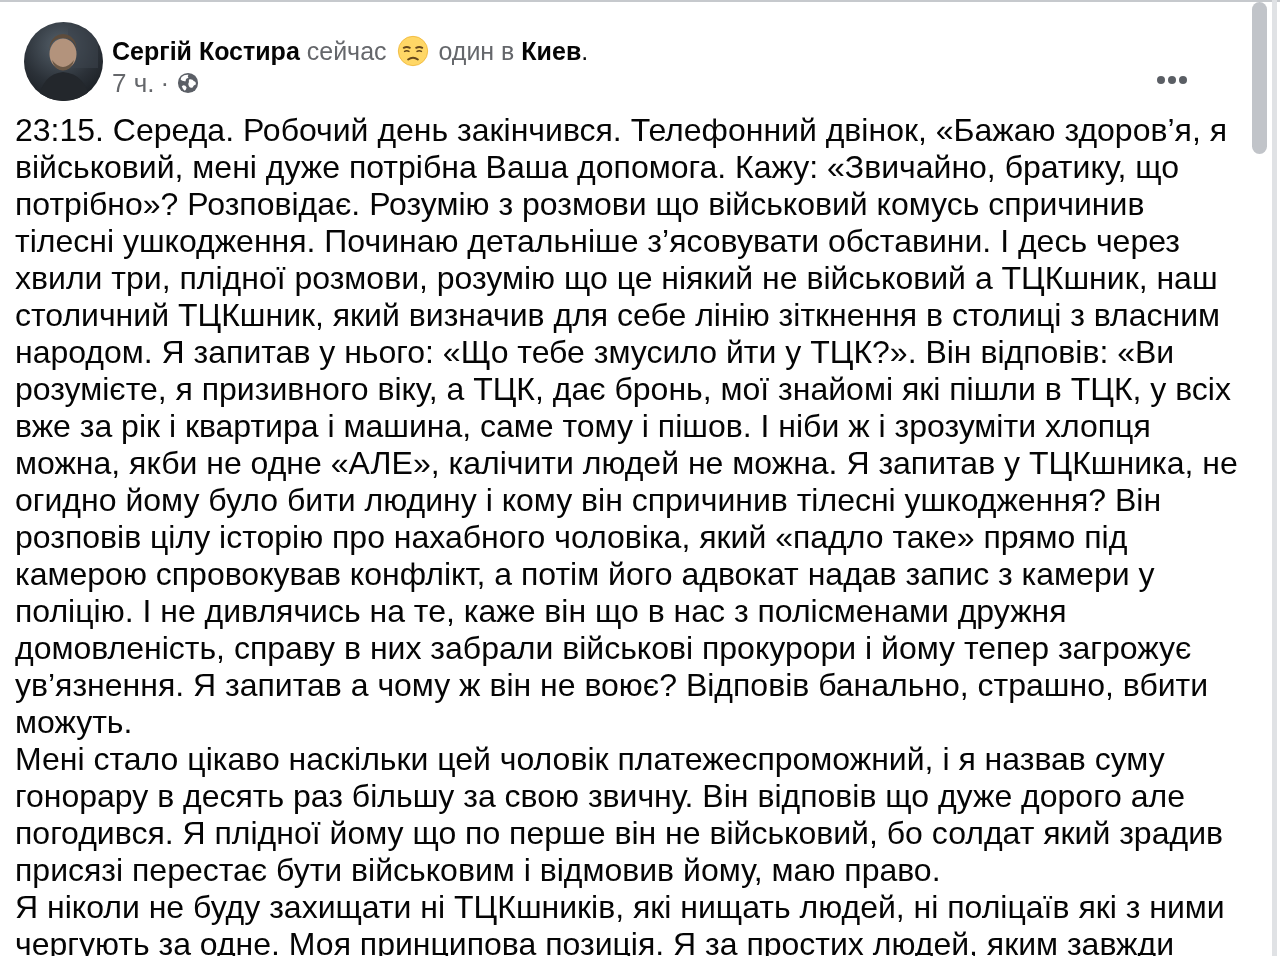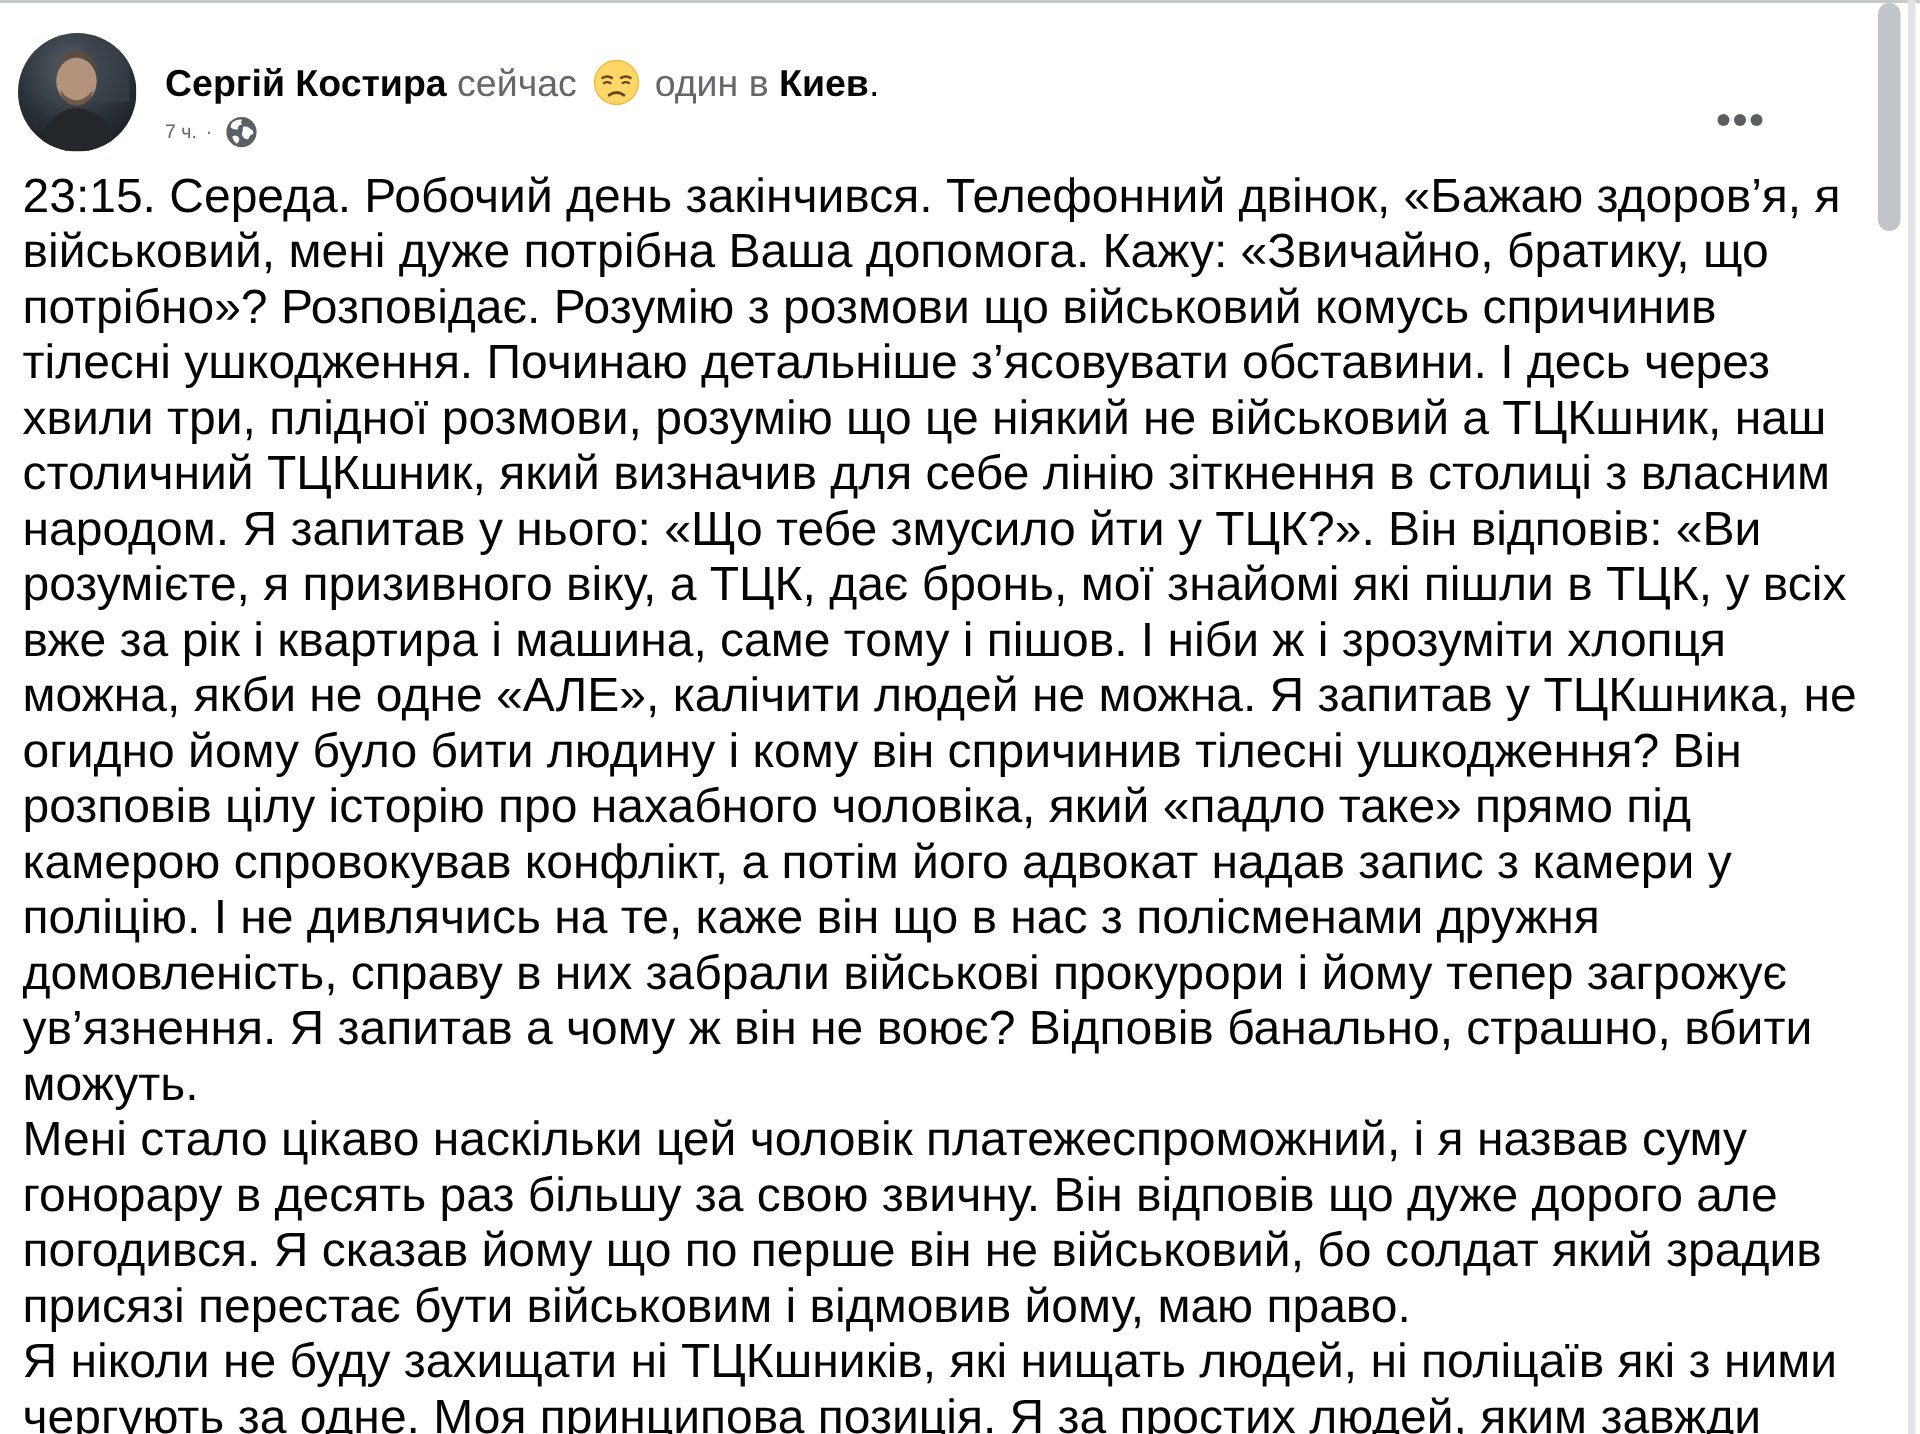--- a/index.html
+++ b/index.html
@@ -19,25 +19,24 @@
     position: absolute;
     top: 0; left: 0;
     width: 100%;
     height: 2px;
     background: #c6c9cd;
   }
   
   .post-header {
     position: absolute;
     top: 22px;
-    left: 12px;
+    left: 24px;
     width: 1210px;
     display: flex;
-    align-items: flex-end;
-    gap: 10px;
+    align-items: center;
   }
   .avatar {
     width: 79px;
     height: 79px;
     border-radius: 50%;
     overflow: hidden;
     flex: 0 0 79px;
     cursor: pointer;
     box-shadow: inset 0 0 0 1px rgba(0,0,0,.08);
   }
@@ -65,21 +64,21 @@
   }
   .emoji-icon {
     display: inline-block;
     width: 32px;
     height: 32px;
     vertical-align: -7px;
     margin: 0 3px;
   }
   .meta-line {
     margin-top: 3px;
-    font-size: 13px;
+    font-size: 26px;
     line-height: 26px;
     color: #65676b;
     display: flex;
     align-items: center;
     gap: 6px;
   }
   .meta-line .timestamp { cursor: pointer; }
   .globe-icon {
     display: inline-block;
     width: 22px;
@@ -194,21 +193,21 @@
 
     <button class="more-btn">
       <span class="dot"></span>
       <span class="dot"></span>
       <span class="dot"></span>
     </button>
   </header>
 
   <div class="post-body">
     <p>23:15. Середа. Робочий день закінчився. Телефонний двінок, «Бажаю здоров’я, я військовий, мені дуже потрібна Ваша допомога. Кажу: «Звичайно, братику, що потрібно»? Розповідає. Розумію з розмови що військовий комусь спричинив тілесні ушкодження. Починаю детальніше з’ясовувати обставини. І десь через хвили три, плідної розмови, розумію що це ніякий не військовий а ТЦКшник, наш столичний ТЦКшник, який визначив для себе лінію зіткнення в столиці з власним народом. Я запитав у нього: «Що тебе змусило йти у ТЦК?». Він відповів: «Ви розумієте, я призивного віку, а ТЦК, дає бронь, мої знайомі які пішли в ТЦК, у всіх вже за рік і квартира і машина, саме тому і пішов. І ніби ж і зрозуміти хлопця можна, якби не одне «АЛЕ», калічити людей не можна. Я запитав у ТЦКшника, не огидно йому було бити людину і кому він спричинив тілесні ушкодження? Він розповів цілу історію про нахабного чоловіка, який «падло таке» прямо під камерою спровокував конфлікт, а потім його адвокат надав запис з камери у поліцію. І не дивлячись на те, каже він що в нас з полісменами дружня домовленість, справу в них забрали військові прокурори і йому тепер загрожує ув’язнення. Я запитав а чому ж він не воює? Відповів банально, страшно, вбити можуть.</p>
-    <p>Мені стало цікаво наскільки цей чоловік платежеспроможний, і я назвав суму гонорару в десять раз більшу за свою звичну. Він відповів що дуже дорого але погодився. Я сказав йому що по перше він не військовий, бо солдат який зрадив присязі перестає бути військовим і відмовив йому, маю право.</p>
+    <p>Мені стало цікаво наскільки цей чоловік платежеспроможний, і я назвав суму гонорару в десять раз більшу за свою звичну. Він відповів що дуже дорого але погодився. Я плідної йому що по перше він не військовий, бо солдат який зрадив присязі перестає бути військовим і відмовив йому, маю право.</p>
     <p>Я ніколи не буду захищати ні ТЦКшників, які нищать людей, ні поліцаїв які з ними чергують за одне. Моя принципова позиція. Я за простих людей, яким завжди допомагатиму.</p>
     <p>Ваша так.</p>
   </div>
 
   <div class="edge-strip"></div>
   <div class="scrollbar-thumb"></div>
 
 </div>
 
 </body></html>

